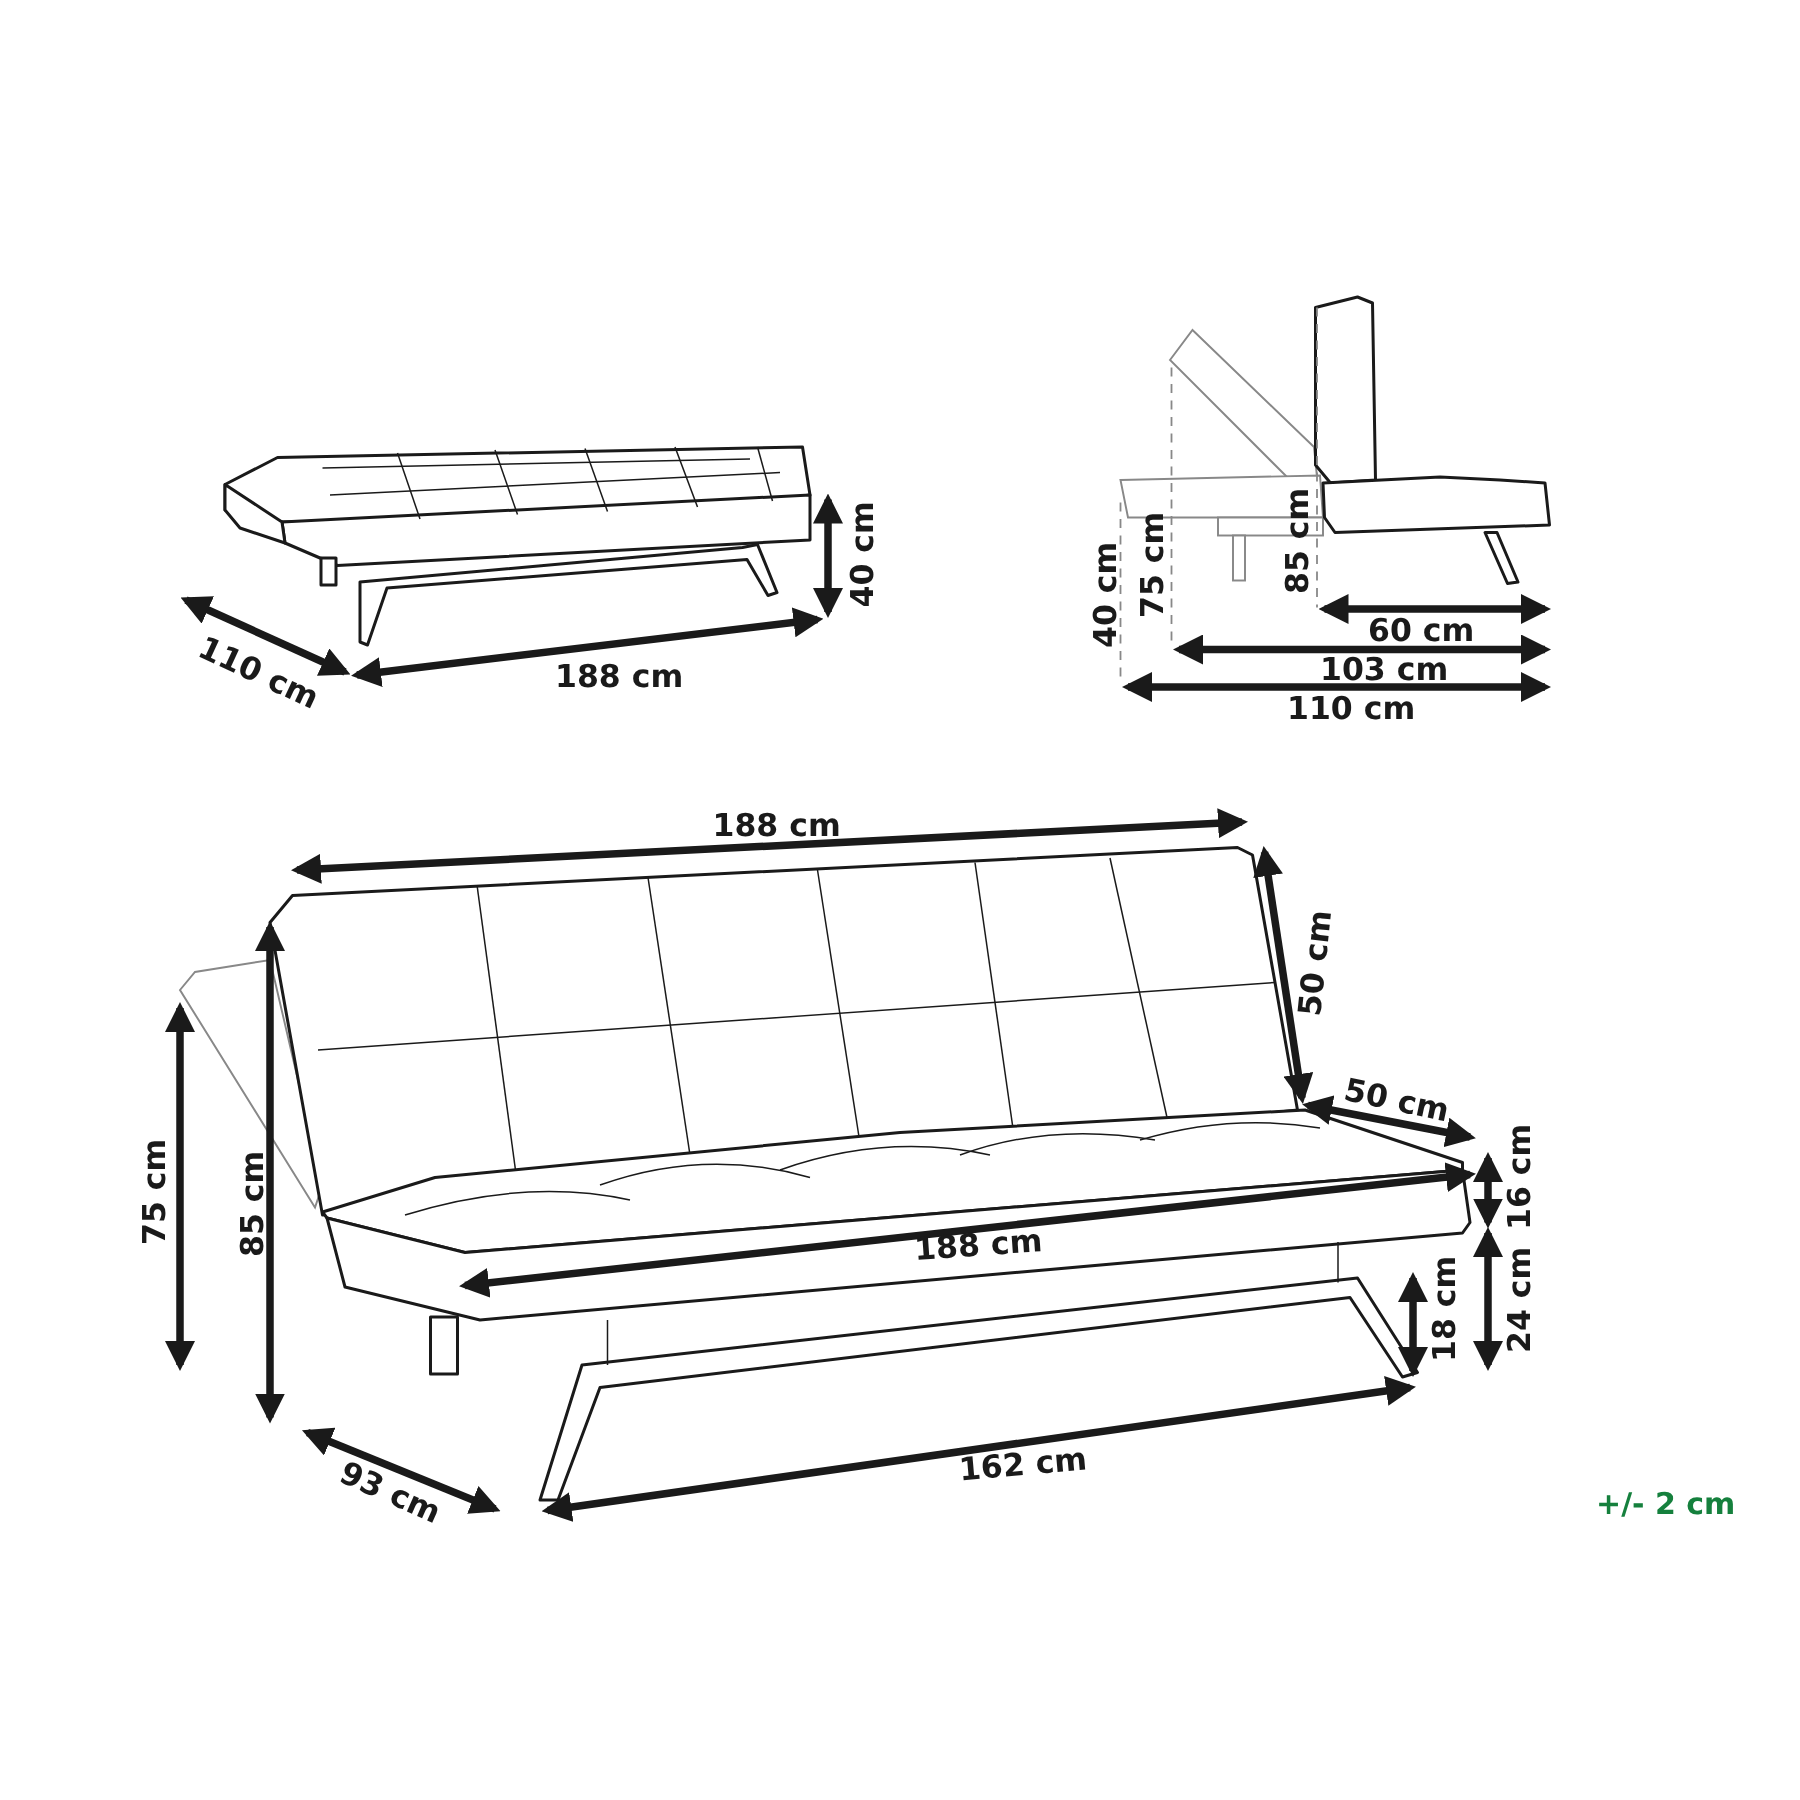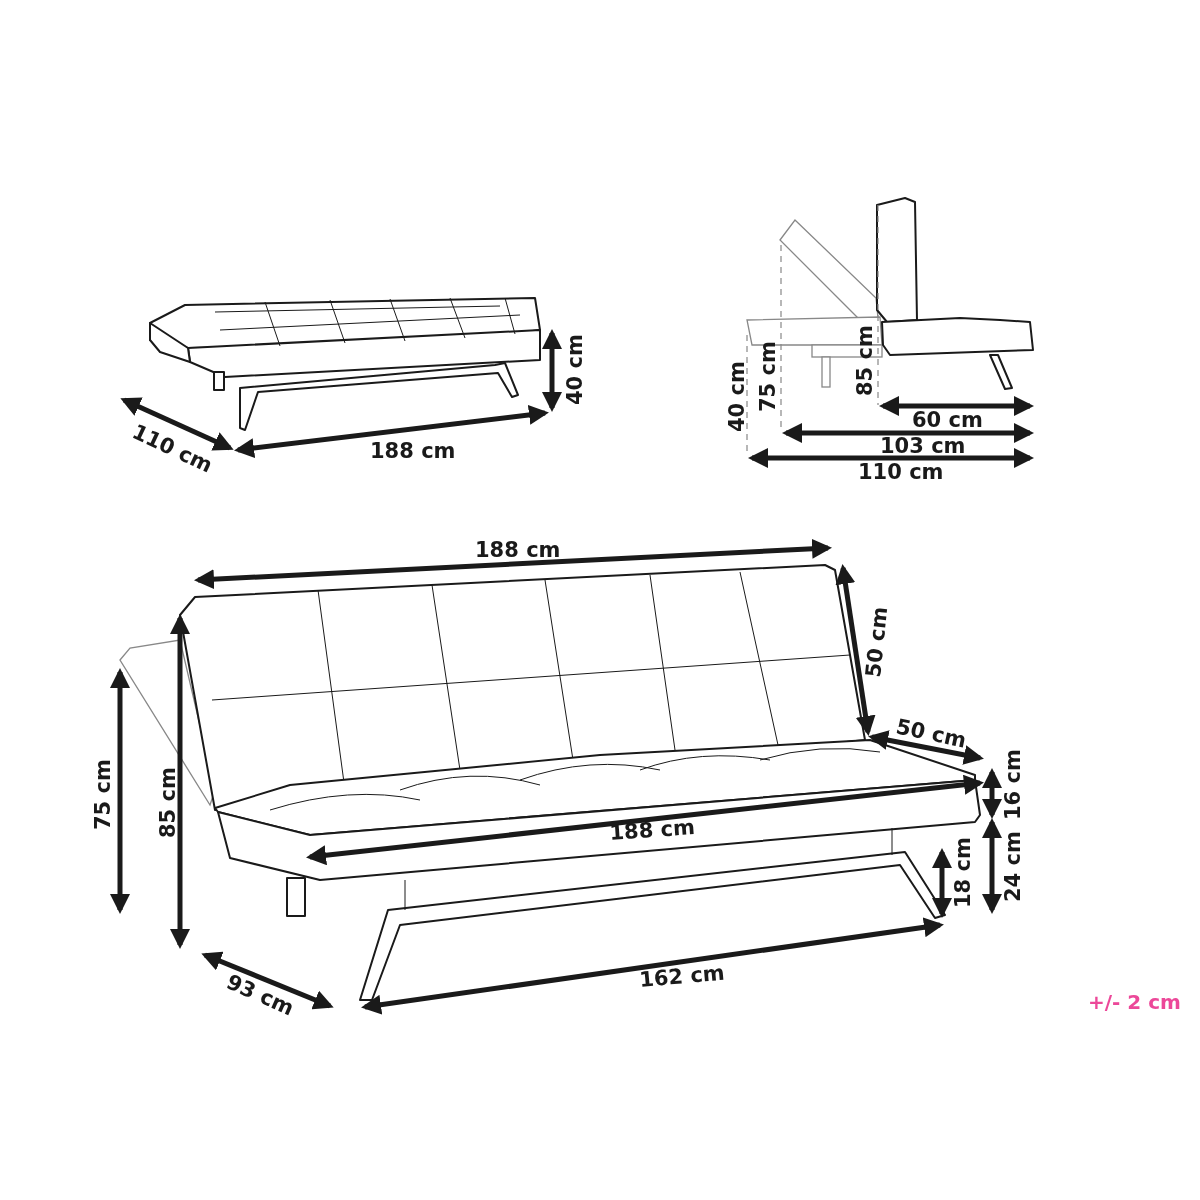--- a/index.html
+++ b/index.html
@@ -4,21 +4,21 @@
 <style>
   html, body { margin: 0; padding: 0; background: #ffffff; }
   body { width: 1200px; height: 1200px; position: relative; overflow: hidden; font-family: "DejaVu Sans", sans-serif; }
   svg.diagram { position: absolute; left: 0; top: 0; width: 1200px; height: 1200px; }
   .lbl { font-family: "DejaVu Sans", sans-serif; font-weight: bold; font-size: 21px; fill: #1a1a1a; }
   .outline { fill: #ffffff; stroke: #1a1a1a; stroke-width: 2; stroke-linejoin: round; }
   .outline-thin { fill: none; stroke: #1a1a1a; stroke-width: 1; }
   .ghost { fill: #ffffff; stroke: #888888; stroke-width: 1.3; }
   .dash { fill: none; stroke: #888888; stroke-width: 1.2; stroke-dasharray: 6 5; }
   .dim { stroke: #1a1a1a; stroke-width: 5; fill: none; }
-  .tolerance { position: absolute; left: 1088px; top: 990px; font-weight: bold; font-size: 20px; color: #ec4899; font-family: "DejaVu Sans", sans-serif; }
+  .tolerance { position: absolute; left: 1064px; top: 990px; font-weight: bold; font-size: 20px; color: #15803d; font-family: "DejaVu Sans", sans-serif; }
 </style>
 </head>
 <body>
 
 <svg class="diagram" viewBox="0 0 1200 1200" xmlns="http://www.w3.org/2000/svg">
   <defs>
     <marker id="ah" viewBox="0 0 10 10" refX="8" refY="5" markerWidth="4" markerHeight="4" orient="auto-start-reverse">
       <path d="M0,0 L10,5 L0,10 z" fill="#1a1a1a"></path>
     </marker>
   </defs>

